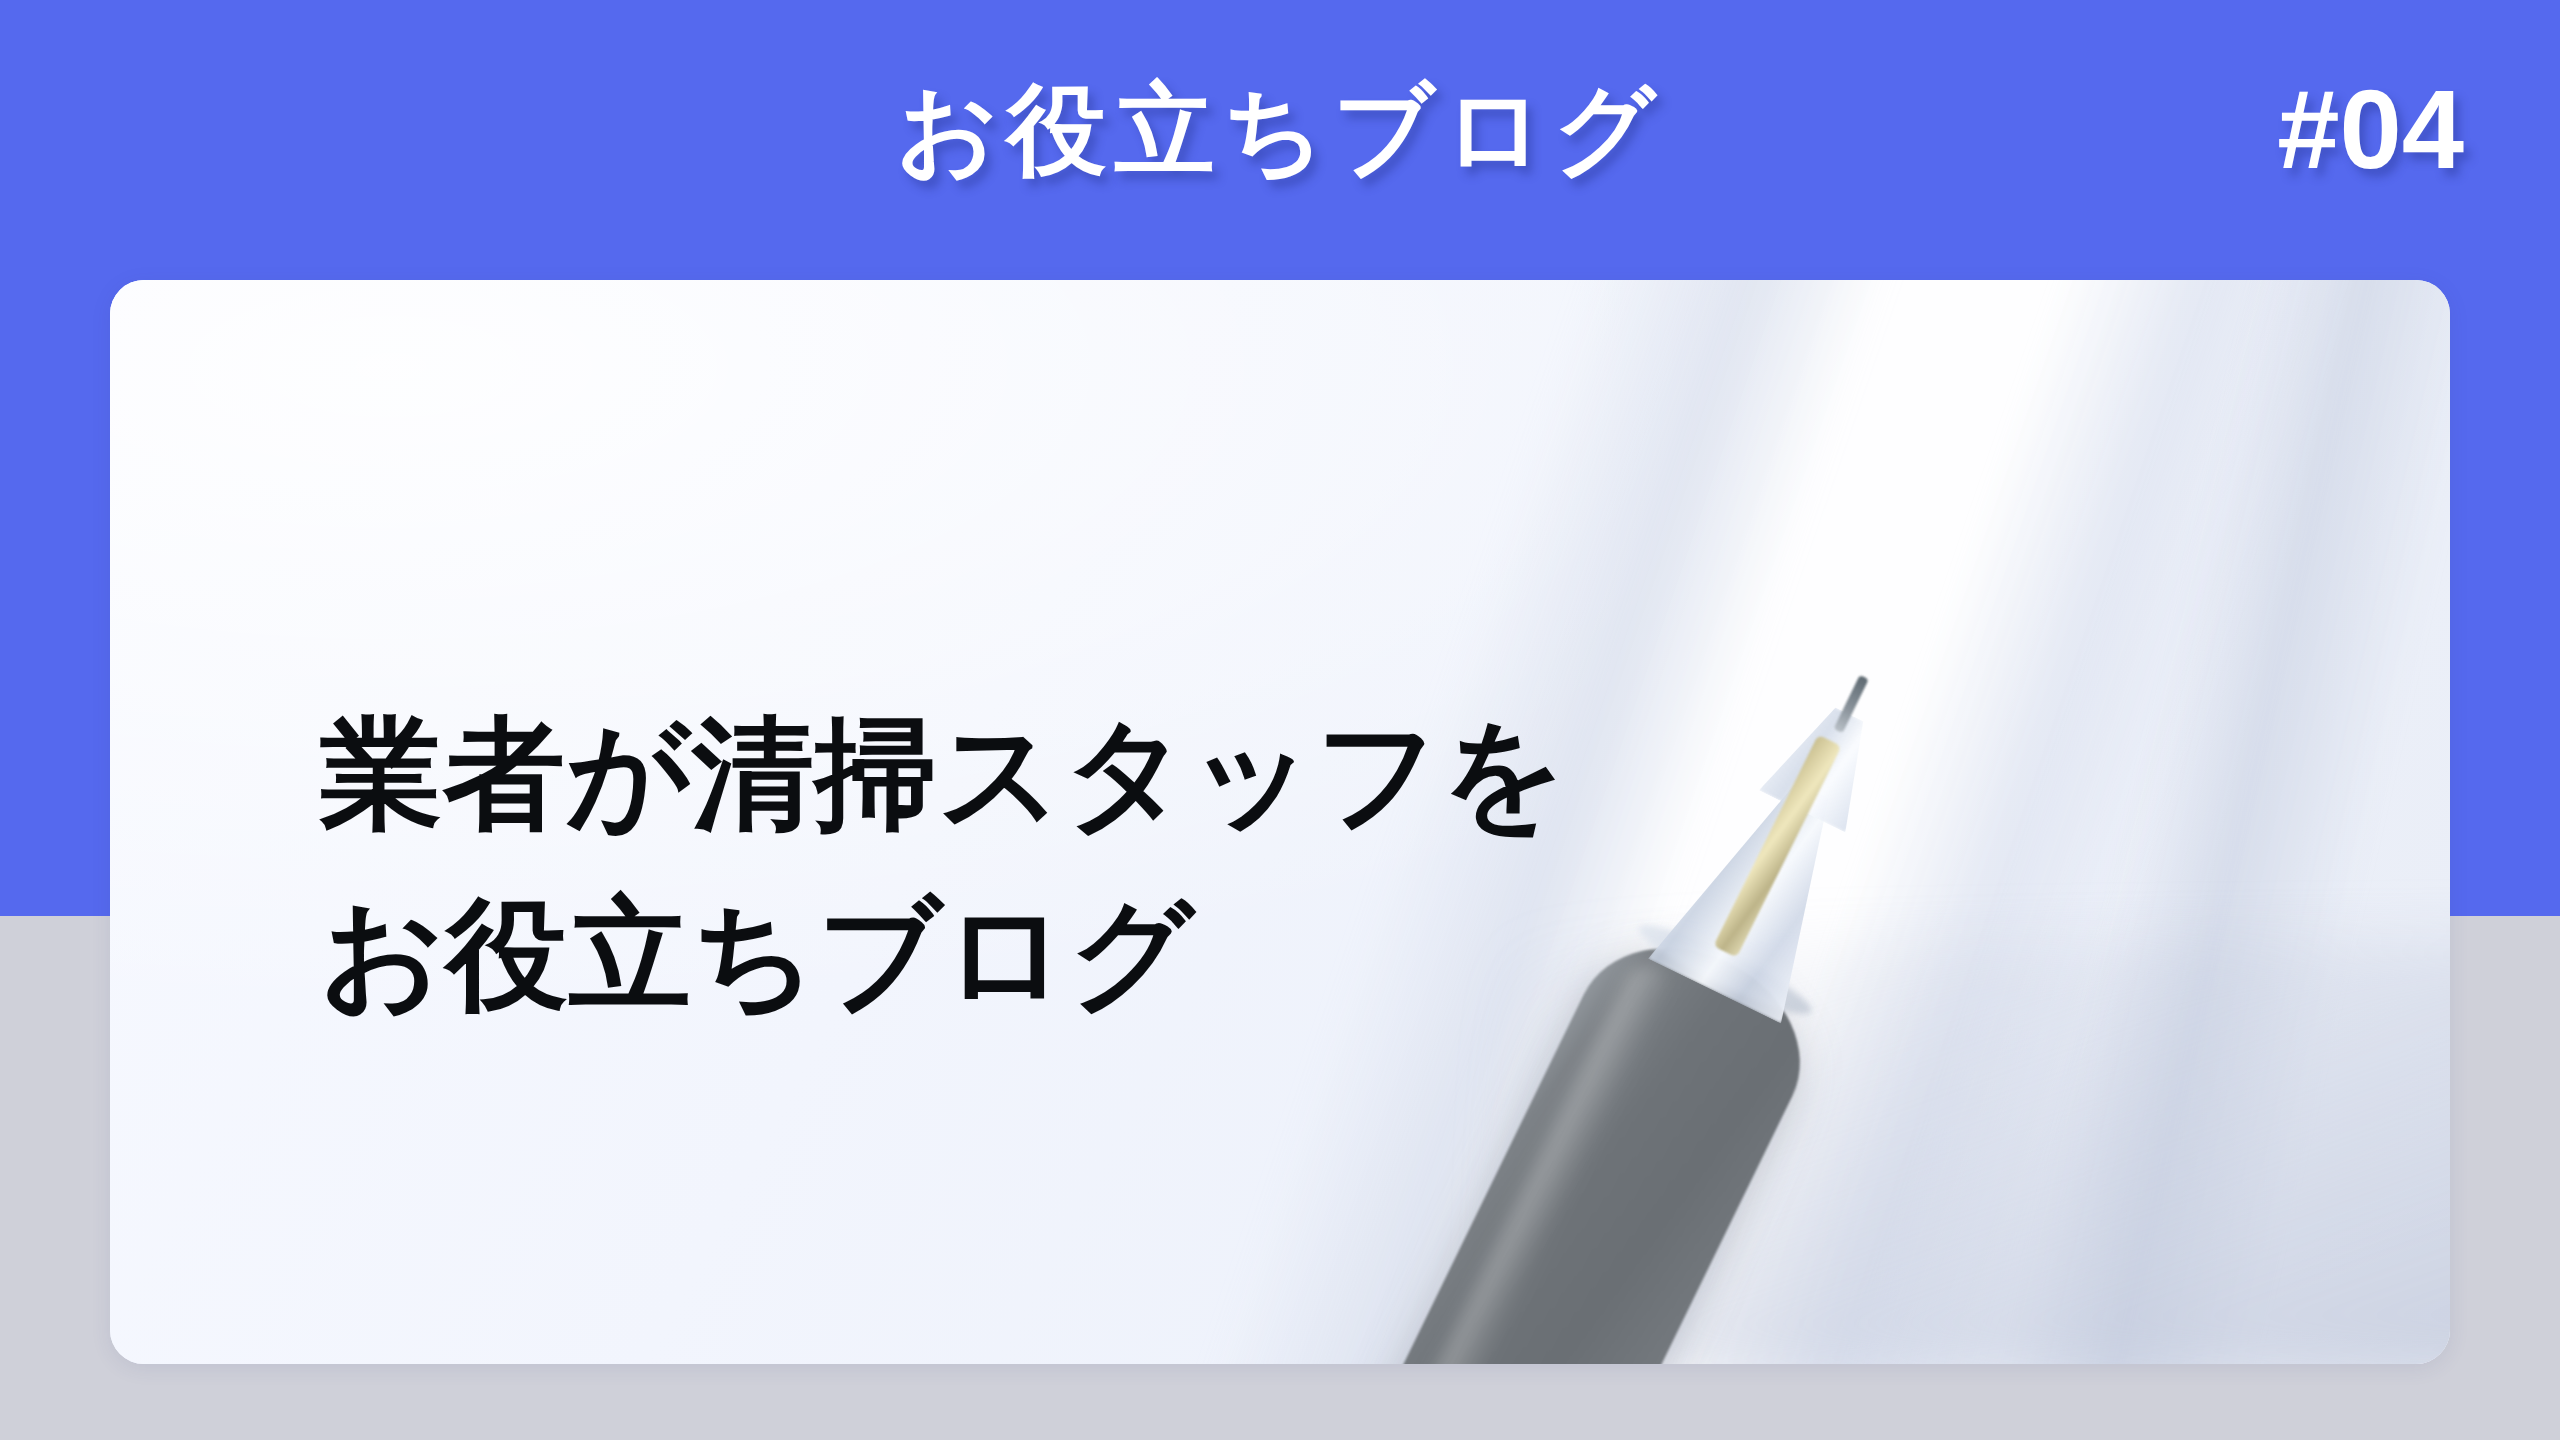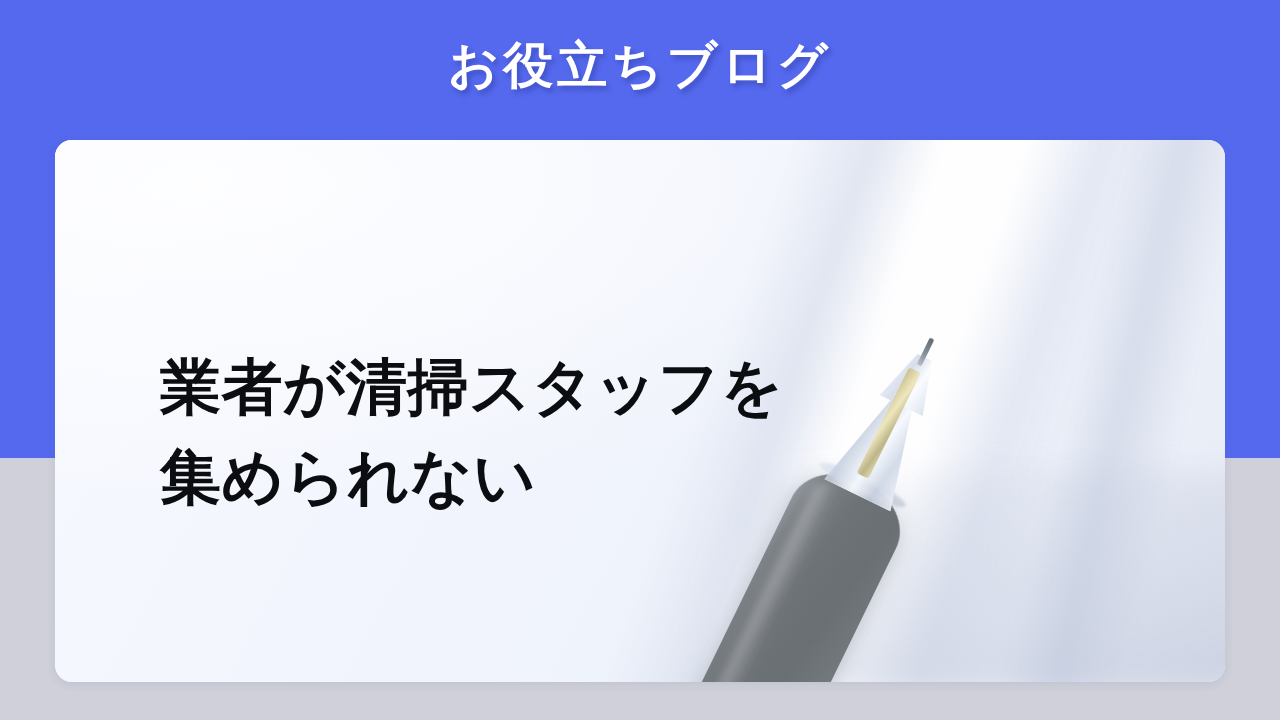--- a/index.html
+++ b/index.html
@@ -296,20 +296,21 @@
 </head>
 <body>
 
 <div class="stage">
 
   <div class="bg-blue"></div>
   <div class="bg-gray"></div>
 
   <div class="header">
     <div class="header-title">お役立ちブログ</div>
+    <div class="header-issue">#04</div>
   </div>
 
   <div class="card">
 
     <div class="photo">
       <div class="paper-edge"></div>
       <div class="paper-edge-2"></div>
       <div class="sheet-shadow"></div>
 
       <div class="pencil">
@@ -319,21 +320,21 @@
         <div class="pencil-cone"></div>
         <div class="pencil-cone-2"></div>
         <div class="pencil-sleeve"></div>
         <div class="pencil-tip"></div>
       </div>
     </div>
 
     <div class="card-content">
 
       <div class="title">業者が清掃スタッフを
-集められない</div>
+お役立ちブログ</div>
 
 
       <div class="author-block">
         <div class="author-line">
           <span class="author-label">執筆者：</span>
           <span class="author-name">生田 直子</span>
         </div>
 
       </div>
 

